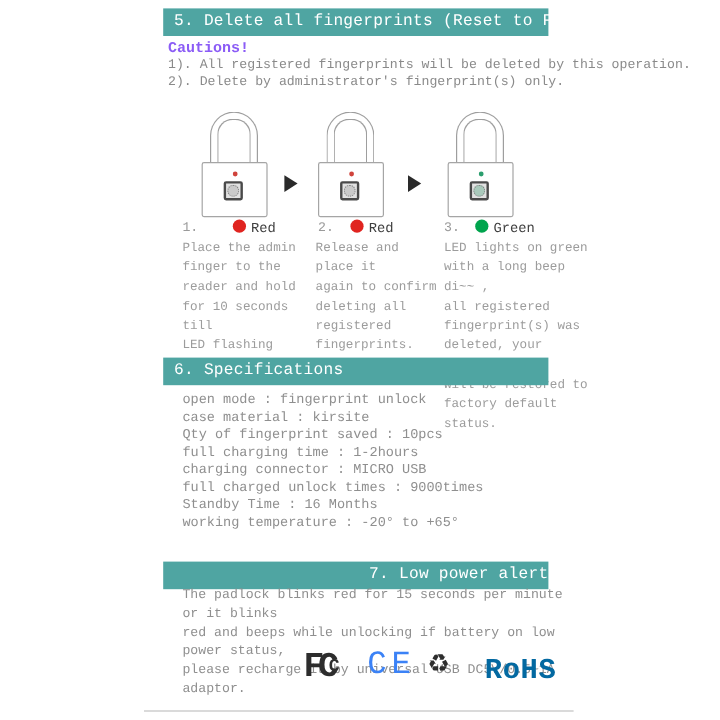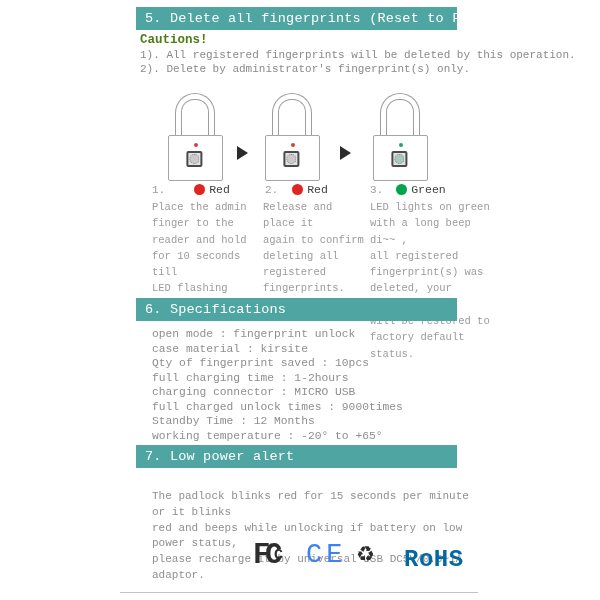--- a/index.html
+++ b/index.html
@@ -11,25 +11,25 @@
 
   
   .banner {
     position:absolute; left:136px; width:321px; height:23px;
     background:#4fa5a2; color:#ffffff;
     font-size:13.5px; line-height:23px; padding-left:9px;
     letter-spacing:0.2px; white-space:nowrap;
   }
   #banner5 { top:7px; }
   #banner6 { top:298px; }
-  #banner7 { top:445px; }
+  #banner7 { top:468px;text-align:right; }
 
   
   .cautions { position:absolute; left:140px; top:33px; }
-  .cautions-title { font-size:12.5px; font-weight:bold; color:#4d7c0f; margin-bottom:2px; }
+  .cautions-title { font-size:12.5px; font-weight:bold; color:#8b5cf6; margin-bottom:2px; }
   .caution-line { font-size:11px; color:#8a8a8a; line-height:13.5px; }
 
   
   .padlock { position:absolute; top:93px; width:55px; height:88px; }
   #padlock1 { left:168px; } #padlock2 { left:265px; } #padlock3 { left:373px; }
   .shackle {
     position:absolute; left:7px; top:0; width:40px; height:44px;
     border:1px solid #9e9e9e; border-bottom:none; border-radius:20px 20px 0 0;
   }
   .shackle::before {
@@ -175,21 +175,21 @@
 factory default status.</div>
 
 <div class="banner" id="banner6">6. Specifications</div>
 <div class="specs">
   <div class="spec-line">open mode : fingerprint unlock</div>
   <div class="spec-line">case material : kirsite</div>
   <div class="spec-line">Qty of fingerprint saved : 10pcs</div>
   <div class="spec-line">full charging time : 1-2hours</div>
   <div class="spec-line">charging connector : MICRO USB</div>
   <div class="spec-line">full charged unlock times : 9000times</div>
-  <div class="spec-line">Standby Time : 12 Months</div>
+  <div class="spec-line">Standby Time : 16 Months</div>
   <div class="spec-line">working temperature  :  -20° to +65°</div>
 </div>
 
 <div class="banner" id="banner7">7. Low power alert</div>
 <div class="lowpower">The padlock blinks red for 15 seconds per minute or it blinks
 red and beeps while unlocking if battery on low power status,
 please recharge it by universal USB DC5V/0.5~1A adaptor.</div>
 
 <div class="fcc">
   <span class="fcc-f">F</span>

